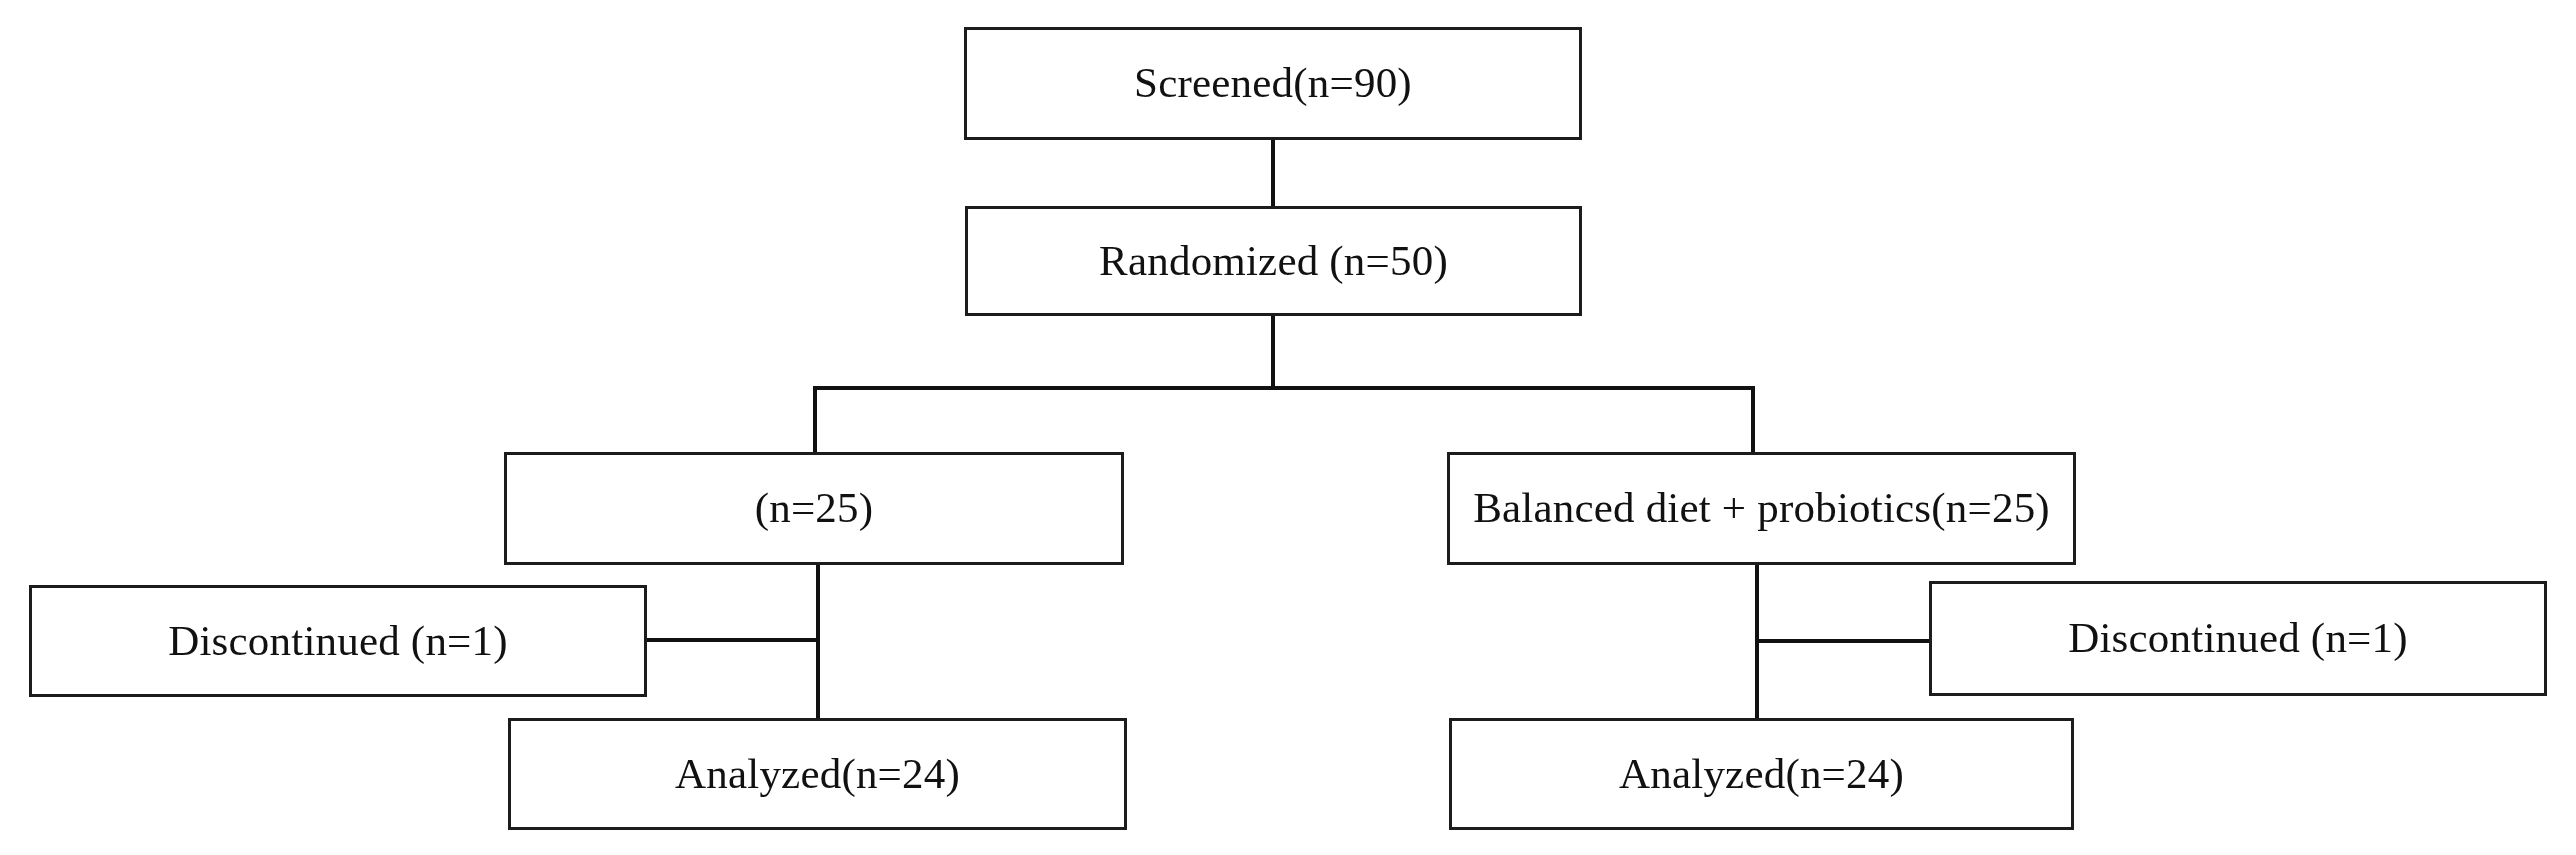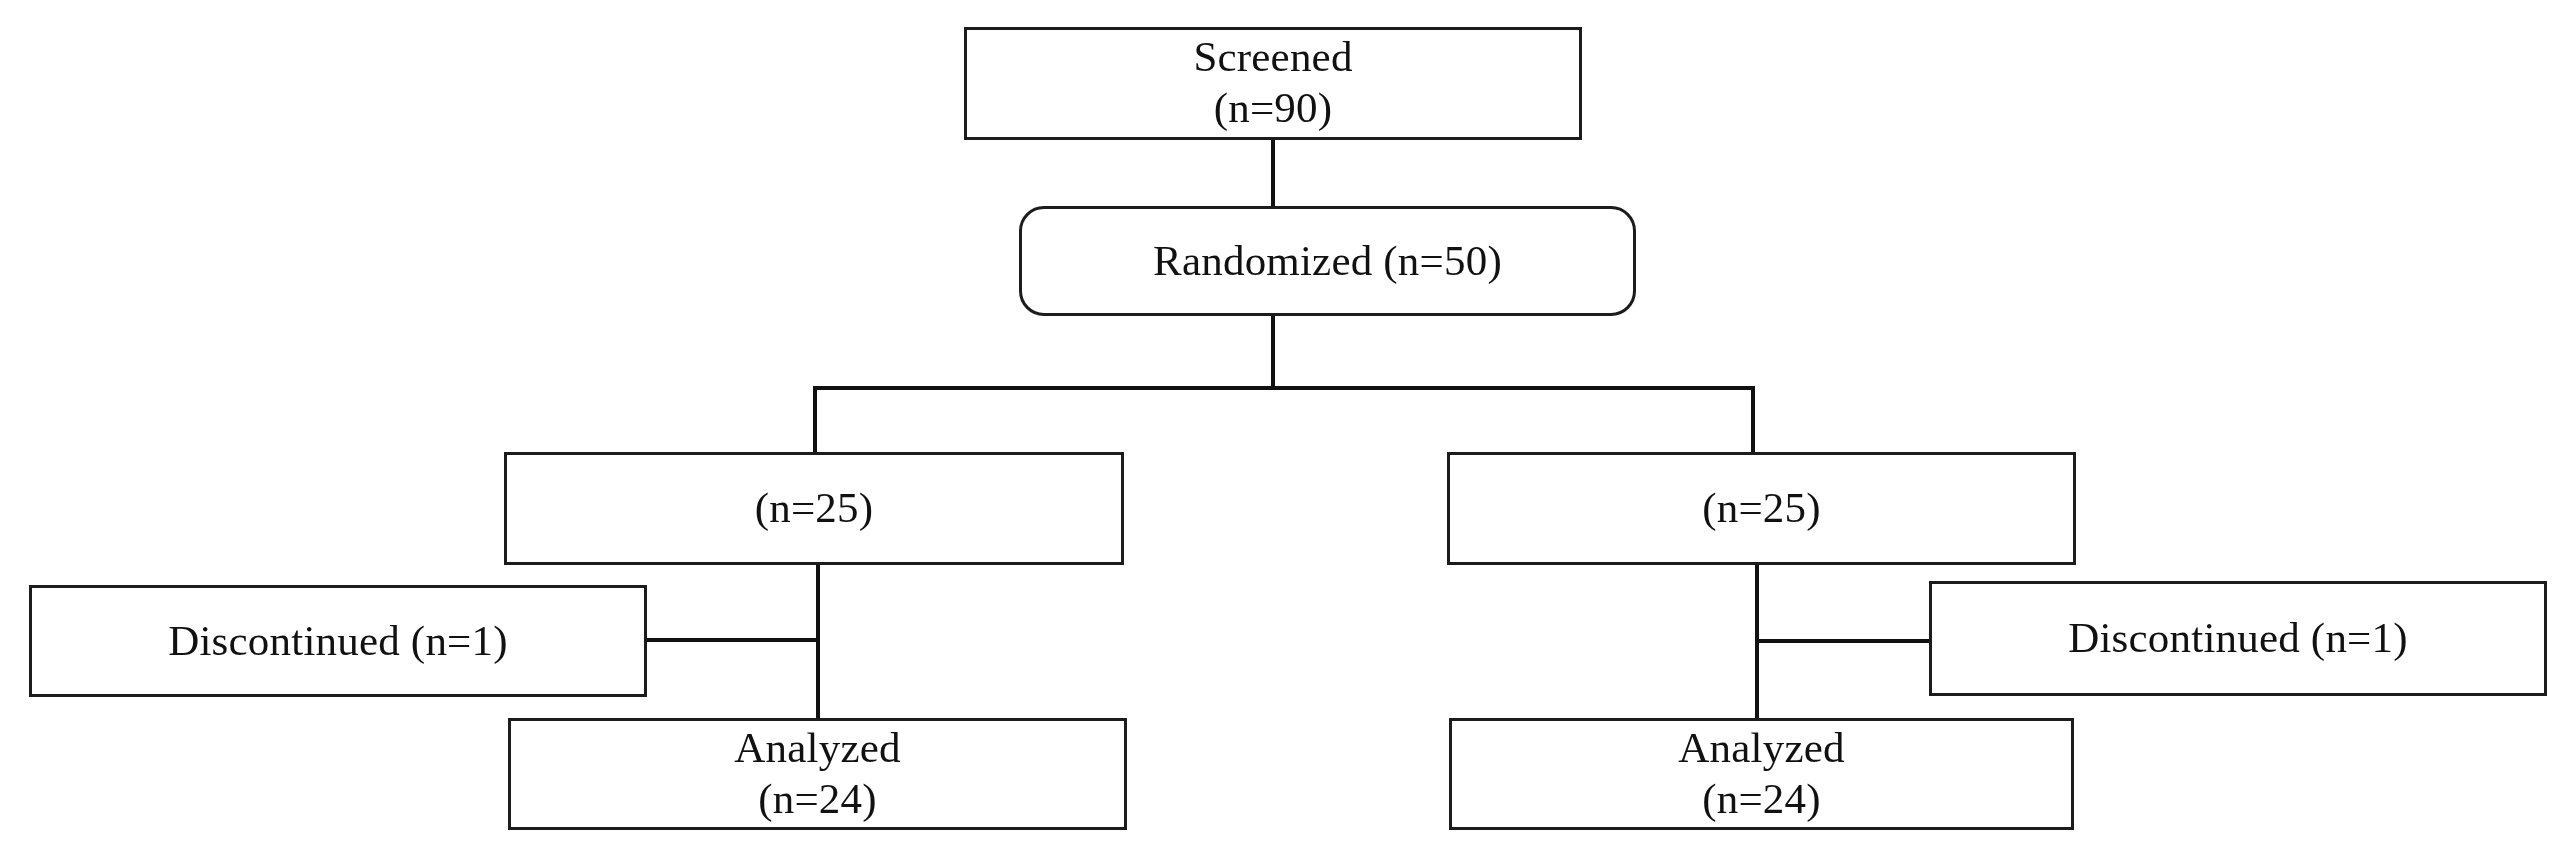--- a/index.html
+++ b/index.html
@@ -15,21 +15,21 @@
     background: #ffffff;
     overflow: hidden;
     font-family: "Liberation Serif", "DejaVu Serif", serif;
   }
   .node {
     position: absolute;
     box-sizing: border-box;
     border: 3.2px solid #1c1c1c;
     background: #ffffff;
     display: flex;
-    flex-direction: column;
+    flex-direction: row;
     align-items: center;
     justify-content: center;
     color: #111111;
     font-size: 43px;
     line-height: 1.18;
     letter-spacing: 0.2px;
     text-align: center;
     z-index: 3;
   }
   .node .line1,
@@ -42,21 +42,21 @@
   .edge {
     position: absolute;
     background: #111111;
     z-index: 1;
   }
   .edge.v { width: 4px; }
   .edge.h { height: 4px; }
 
   
   #node-screened          { left: 964px; top: 26.5px;  width: 618px; height: 113px; }
-  #node-randomized        { left: 1019px; top: 206px; width: 617px; height: 110px; border-radius: 25px; }
+  #node-randomized        { left: 965px; top: 206px; width: 617px; height: 110px; }
   #node-arm-control       { left: 504px;  top: 452px; width: 620px; height: 113px; }
   #node-arm-intervention  { left: 1447px; top: 452px; width: 629px; height: 113px; }
   #node-disc-left         { left: 29px;   top: 585px; width: 618px; height: 112px; }
   #node-disc-right        { left: 1929px; top: 581px; width: 618px; height: 115px; }
   #node-analyzed-left     { left: 508px;  top: 718px; width: 619px; height: 112px; }
   #node-analyzed-right    { left: 1449px; top: 718px; width: 625px; height: 112px; }
 
   
   #edge-screened-randomized { left: 1271px; top: 138px; height: 70px; }
   
@@ -84,20 +84,21 @@
   <div class="node" id="node-randomized">
     <span class="line1">Randomized (n=50)</span>
 
   </div>
 
   <div class="node" id="node-arm-control">
     <span class="line2">(n=25)</span>
   </div>
 
   <div class="node" id="node-arm-intervention">
+    <span class="line1">Balanced diet + probiotics</span>
     <span class="line2">(n=25)</span>
   </div>
 
   <div class="node" id="node-disc-left">
     <span class="line1">Discontinued (n=1)</span>
 
   </div>
 
   <div class="node" id="node-disc-right">
     <span class="line1">Discontinued (n=1)</span>

